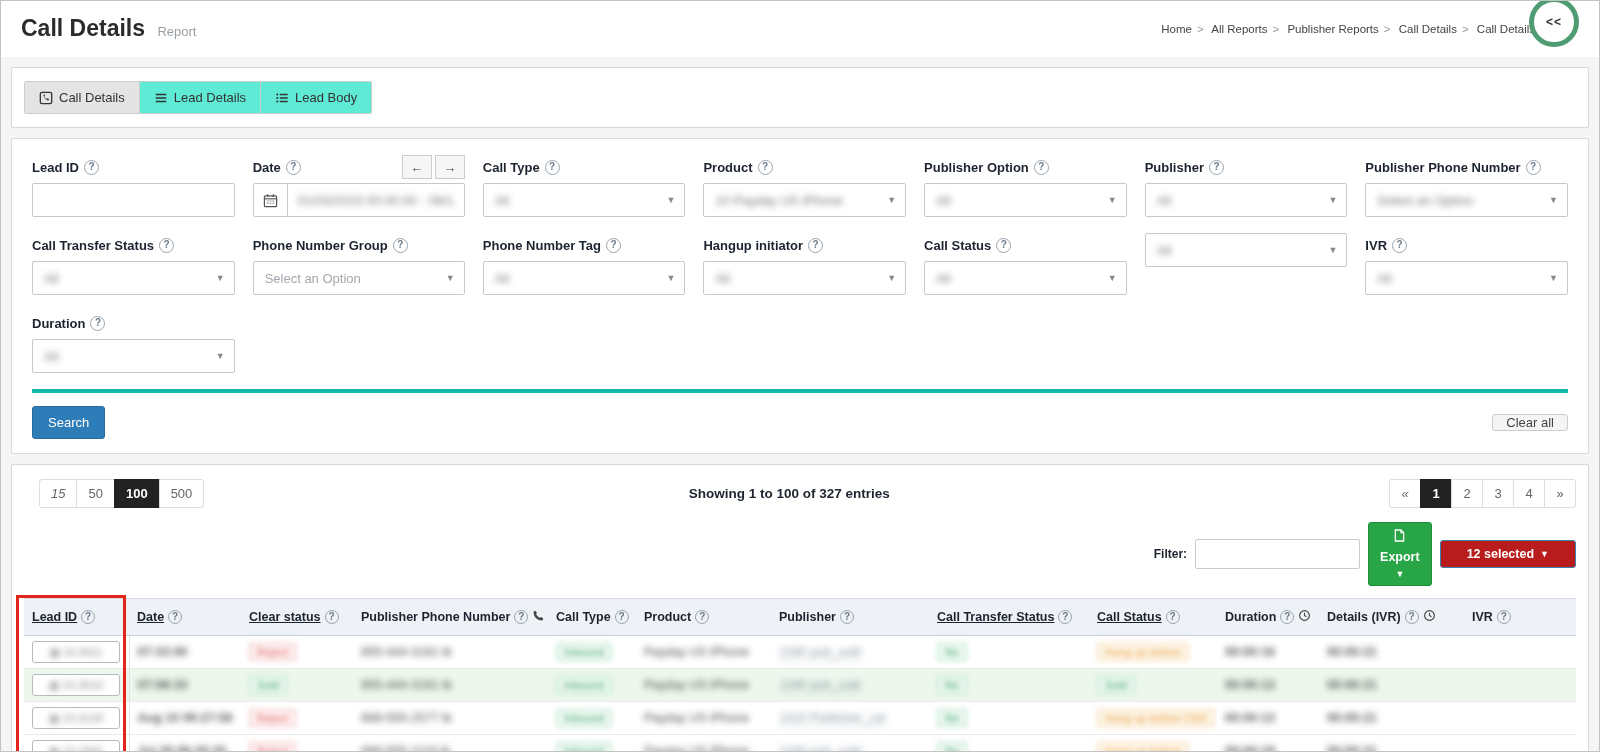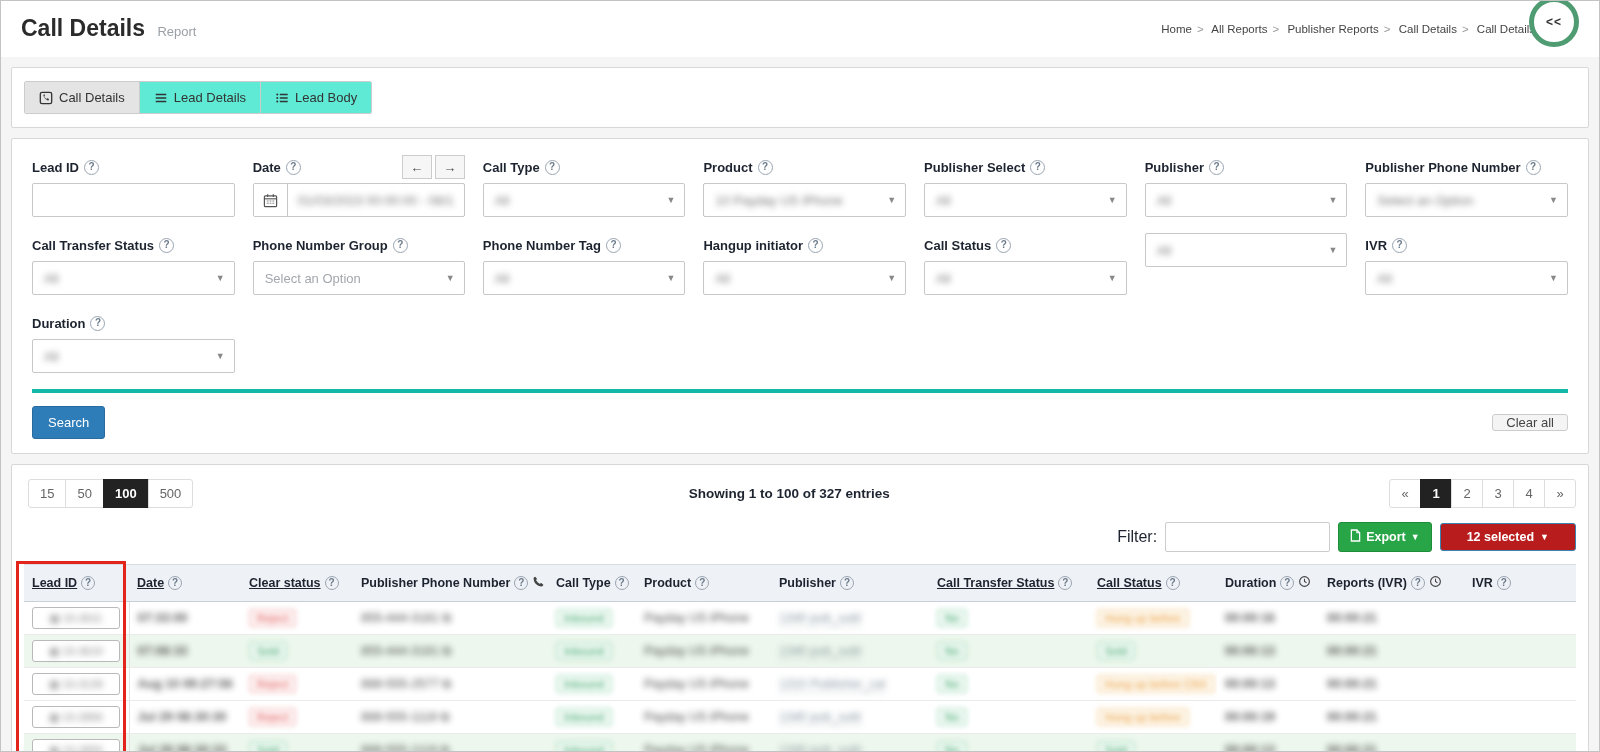--- a/index.html
+++ b/index.html
@@ -59,31 +59,31 @@
   .btn-search { background:#2e7cb8; color:#fff; border:1px solid #286b9e; border-radius:3px;
                 padding:8px 15px; font-size:13px; cursor:pointer; font-family:inherit; }
   .btn-clear { background:#f4f4f4; color:#444; border:1px solid #ccc; border-radius:3px;
                padding:0 13px; font-size:13px; cursor:pointer; font-family:inherit; }
   
   .table-panel { padding:14px 12px 0; position:relative; }
   .controls { display:flex; align-items:center; }
   .sizegroup, .pager { display:inline-flex; }
   .pgbtn { padding:6px 11px; min-width:32px; text-align:center; font-size:13px; color:#666;
            background:#fff; border:1px solid #ddd; margin-left:-1px; cursor:pointer; }
-  .pgbtn:first-child { margin-left:4px; border-radius:3px 0 0 3px; }
+  .pgbtn:first-child { margin-left:15px; border-radius:3px 0 0 3px;font-style:italic; }
   .pgbtn:last-child { border-radius:0 3px 3px 0; }
   .pgbtn.on { background:#222; color:#fff; border-color:#222; font-weight:bold; }
   .showing { flex:1; text-align:center; font-size:13.5px; font-weight:bold; color:#1d2430; }
   .toolbar { display:flex; justify-content:flex-end; align-items:center; gap:8px; margin:14px 0 12px; }
-  .toolbar .flbl { font-size:16px; font-weight:normal; color:#1d2430;padding-left:44px; }
+  .toolbar .flbl { font-size:12px; font-weight:bold; color:#1d2430;padding-left:44px; }
   .toolbar input { width:165px; height:30px; border:1px solid #ccc; border-radius:2px; padding:0 8px;
                    font-family:inherit; font-size:13px; }
   .btn-export { background:#28a546; color:#fff; border:1px solid #1f8c39; border-radius:3px;
                 padding:6px 11px; font-size:12.5px; font-weight:bold; display:flex; align-items:center;
-                gap:5px; cursor:pointer; font-family:inherit; }
+                gap:5px; cursor:pointer; font-family:inherit;flex-direction:column; }
   .btn-selected { background:#b91c1c; color:#fff; border:1px solid #3a83b0; border-radius:3px;
                   padding:6px 26px; font-size:12.5px; font-weight:bold; display:flex; align-items:center;
                   gap:6px; cursor:pointer; font-family:inherit; }
   .carw { font-size:9px; }
   
   .twrap { position:relative; }
   table { width:100%; border-collapse:collapse; font-size:12.5px; table-layout:fixed; }
   thead th { background:#eef1f6; border-top:1px solid #d8dde5; border-bottom:1px solid #c9cfd8;
              padding:10px 8px; text-align:left; font-weight:bold; color:#1d2430; white-space:nowrap;
              overflow:hidden; }
@@ -204,21 +204,21 @@
           <span class="lbl">Product</span>
           <span class="q">?</span>
         </div>
         <div class="ctrl">
           <span class="rx">10 Payday US iPhone</span>
           <span class="caret">▼</span>
         </div>
       </div>
       <div class="field">
         <div class="lblrow">
-          <span class="lbl">Publisher Select</span>
+          <span class="lbl">Publisher Option</span>
           <span class="q">?</span>
         </div>
         <div class="ctrl">
           <span class="rx">All</span>
           <span class="caret">▼</span>
         </div>
       </div>
       <div class="field">
         <div class="lblrow">
           <span class="lbl">Publisher</span>
@@ -421,21 +421,21 @@
               </span></th>
             <th><span class="hl">
                 <span class="txt">Duration</span>
                 <span class="q">?</span>
                 <span><svg width="13" height="13" viewBox="0 0 16 16">
                     <circle cx="8" cy="8" r="6" fill="none" stroke="#444" stroke-width="1.4"></circle>
                     <path d="M8 4.6V8l2.4 1.5" fill="none" stroke="#444" stroke-width="1.3"></path>
                   </svg></span>
               </span></th>
             <th><span class="hl">
-                <span class="txt">Reports (IVR)</span>
+                <span class="txt">Details (IVR)</span>
                 <span class="q">?</span>
                 <span><svg width="13" height="13" viewBox="0 0 16 16">
                     <circle cx="8" cy="8" r="6" fill="none" stroke="#444" stroke-width="1.4"></circle>
                     <path d="M8 4.6V8l2.4 1.5" fill="none" stroke="#444" stroke-width="1.3"></path>
                   </svg></span>
               </span></th>
             <th><span class="hl">
                 <span class="txt">IVR</span>
                 <span class="q">?</span>
               </span></th>

